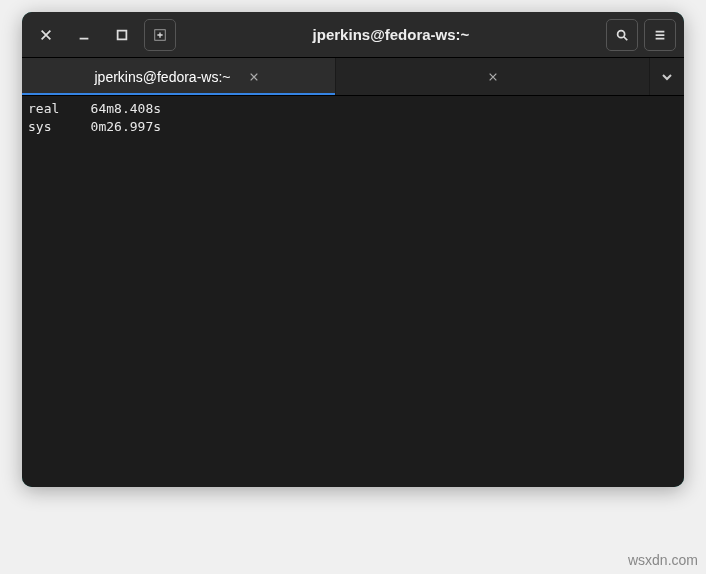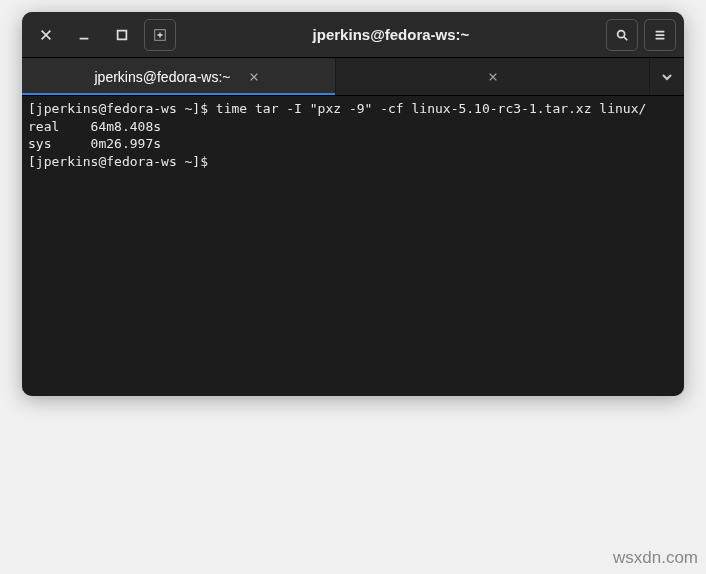--- a/index.html
+++ b/index.html
@@ -8,21 +8,21 @@
       font-family: sans-serif;
       width: 706px;
       height: 574px;
       position: relative;
     }
     .window {
       position: absolute;
       top: 12px;
       left: 22px;
       width: 662px;
-      height: 384px;
+      height: 475px;
       background: #0f766e;
       border-radius: 10px;
       overflow: hidden;
       box-shadow: 0 4px 20px rgba(0,0,0,0.3);
       display: flex;
       flex-direction: column;
     }
     .titlebar {
       height: 46px;
       background: #2a2a2a;
@@ -111,21 +111,21 @@
       line-height: 1.35;
       padding: 4px 6px;
       white-space: pre;
       overflow: hidden;
     }
     .prompt-line { display: block; }
     .watermark {
       position: absolute;
       bottom: 6px;
       right: 8px;
-      font-size: 17px;
+      font-size: 14px;
       color: #888;
     }
   </style>
 </head>
 <body>
 
 <div class="window">
   <div class="titlebar">
     <div class="title-btn">
       <svg viewBox="0 0 16 16">
@@ -178,16 +178,16 @@
           </svg>
       </span>
     </div>
     <div class="tab-dropdown">
       <svg viewBox="0 0 12 12" width="12" height="12">
           <path d="M2 4 L6 8 L10 4" stroke="#ccc" stroke-width="2" fill="none"></path>
         </svg>
     </div>
   </div>
 
-  <div class="terminal"><span class="prompt-line">[jperkins@fedora-ws ~]$ time tar -I "pxz -9" -cf linux-5.10-rc3-1.tar.xz linux/</span><span class="prompt-line"></span><span class="prompt-line">real    64m8.408s</span><span class="prompt-line">sys     0m26.997s</span><span class="prompt-line">[jperkins@fedora-ws ~]$ </span></div>
+  <div class="terminal"><span class="prompt-line"></span><span class="prompt-line">real    64m8.408s</span><span class="prompt-line">sys     0m26.997s</span></div>
 </div>
 
 <div class="watermark">wsxdn.com</div>
 
 </body></html>

